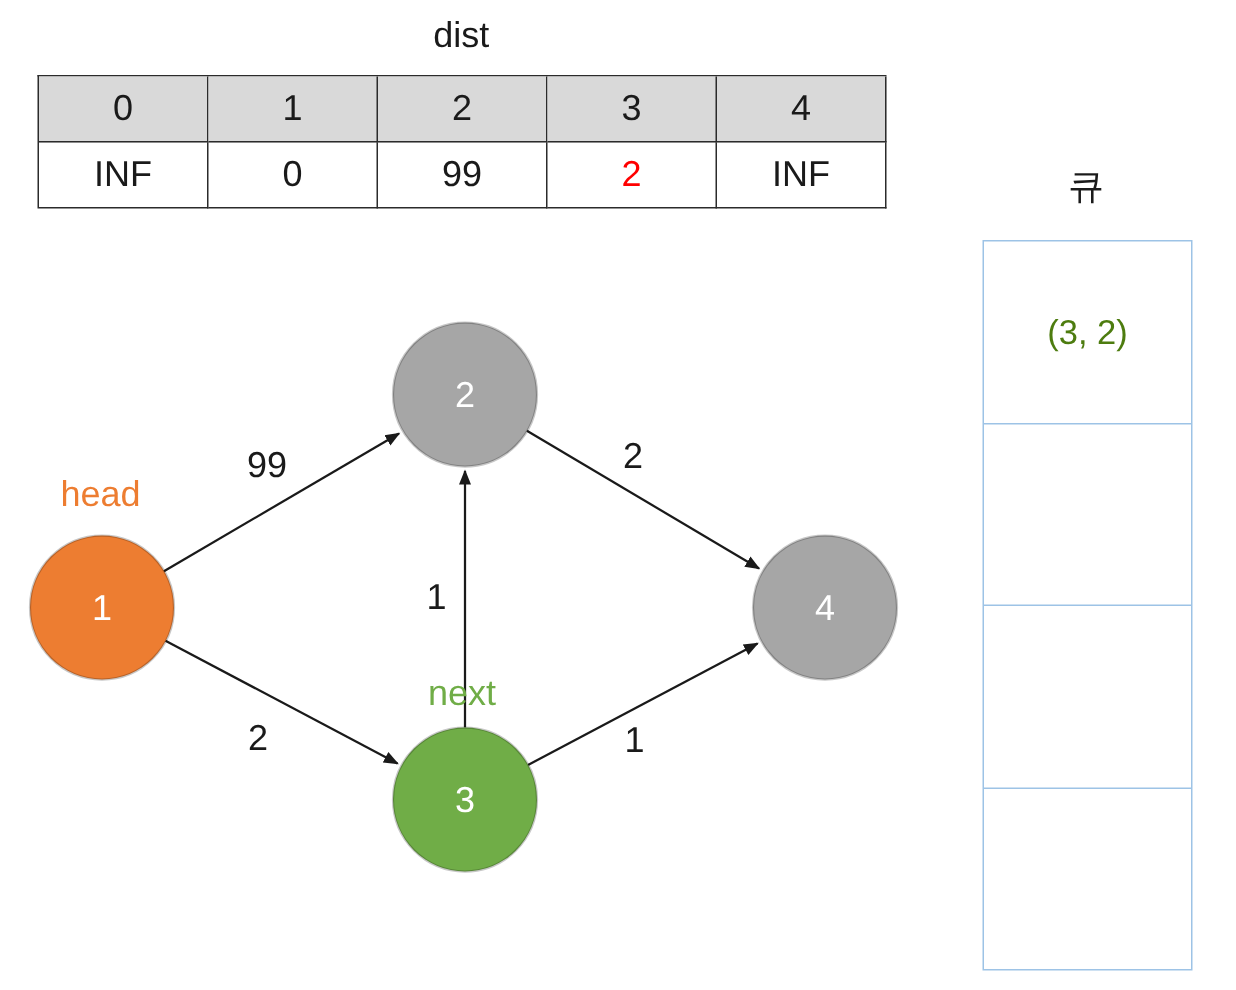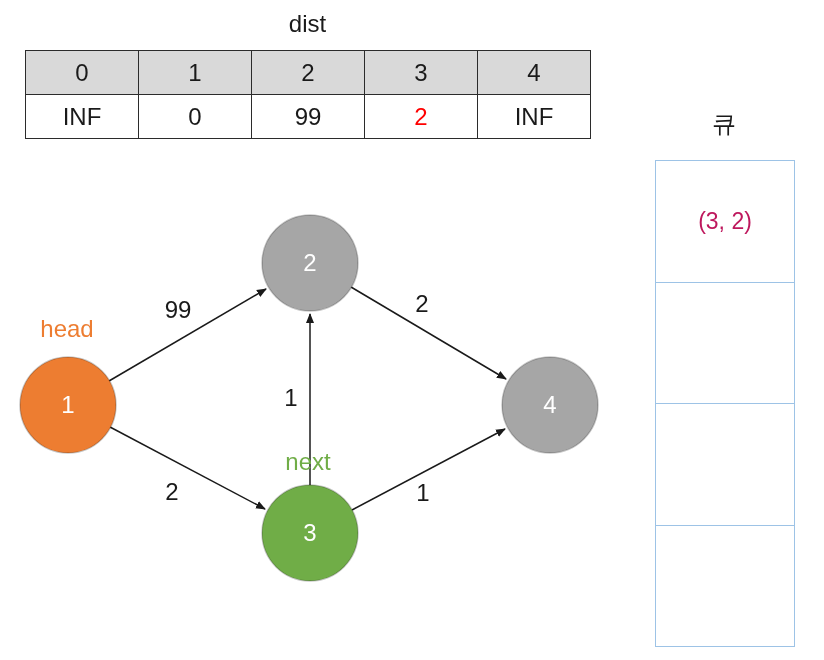--- a/index.html
+++ b/index.html
@@ -141,19 +141,19 @@
     <div class="dist-cell" style="color: rgb(26, 26, 26);">INF</div>
     <div class="dist-cell" style="color: rgb(26, 26, 26);">0</div>
     <div class="dist-cell" style="color: rgb(26, 26, 26);">99</div>
     <div class="dist-cell" style="color: rgb(255, 0, 0);">2</div>
     <div class="dist-cell" style="color: rgb(26, 26, 26);">INF</div>
   </div>
 
   <div class="queue-title">큐</div>
 
   <div class="queue" style="border-color: rgb(157, 195, 230);">
-    <div class="queue-cell" style="color: #be185d;">(3, 2)</div>
+    <div class="queue-cell" style="color: #4d7c0f;">(3, 2)</div>
     <div class="queue-cell" style="color: rgb(26, 26, 26);"></div>
     <div class="queue-cell" style="color: rgb(26, 26, 26);"></div>
     <div class="queue-cell" style="color: rgb(26, 26, 26);"></div>
   </div>
 
 </div>
 
 </body></html>

